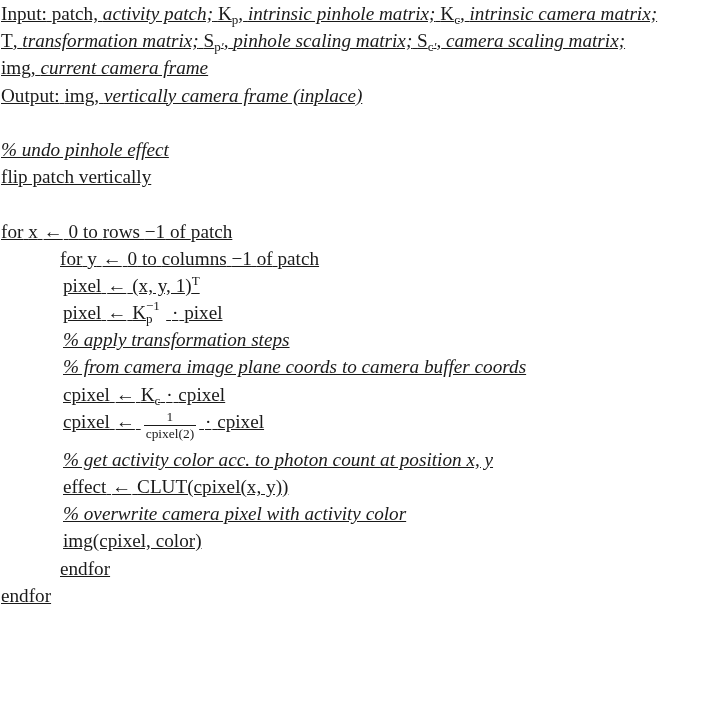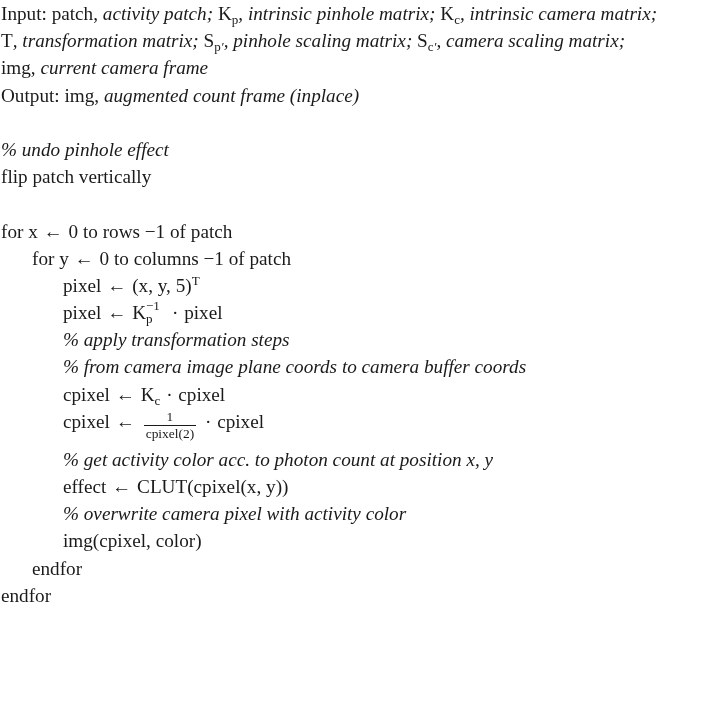--- a/index.html
+++ b/index.html
@@ -15,35 +15,36 @@
     -webkit-font-smoothing: antialiased;
   }
   .algorithm {
     position: relative;
     width: 715px;
     height: 722px;
     box-sizing: border-box;
     padding: 0px 0 0 1px;
     font-size: 19.2px;
     line-height: 27.2px;
+    text-decoration: underline;
   }
   .line {
     white-space: nowrap;
     height: 27.2px;
     display: block;
   }
   .line.tall {
     height: 38px;
   }
   .blank {
     height: 27.2px;
     display: block;
   }
   .ind0 { padding-left: 0px; }
-  .ind1 { padding-left: 31px; }
+  .ind1 { padding-left: 31px; margin-left: 28px; }
   .ind2 { padding-left: 62px; }
 
   .it { font-style: italic; }
   .rm { font-style: normal; }
 
   
   .mvar { font-style: normal; }
   sub.msub {
     font-size: 0.68em;
     vertical-align: -0.28em;
@@ -116,35 +117,35 @@
 <body>
 
 <div class="algorithm">
 
   <div class="line ind0"><span class="rm">Input:</span> <span class="rm">patch,</span> <span class="it">activity patch;</span> <span class="mvar">K</span><sub class="msub">p</sub><span class="it">,</span> <span class="it">intrinsic pinhole matrix;</span> <span class="mvar">K</span><sub class="msub">c</sub><span class="it">,</span> <span class="it">intrinsic camera matrix;</span></div>
 
   <div class="line ind0"><span class="mvar">T</span><span class="it">,</span> <span class="it">transformation matrix;</span> <span class="mvar">S</span><sub class="msub"><span>p</span><span class="prime">′</span></sub><span class="it">,</span> <span class="it">pinhole scaling matrix;</span> <span class="mvar">S</span><sub class="msub"><span>c</span><span class="prime">′</span></sub><span class="it">,</span> <span class="it">camera scaling matrix;</span></div>
 
   <div class="line ind0"><span class="rm">img,</span> <span class="it">current camera frame</span></div>
 
-  <div class="line ind0"><span class="rm">Output:</span> <span class="rm">img,</span> <span class="it">augmented count frame (inplace)</span></div>
+  <div class="line ind0"><span class="rm">Output:</span> <span class="rm">img,</span> <span class="it">vertically camera frame (inplace)</span></div>
 
   <div class="blank"></div>
 
   <div class="line ind0"><span class="it">% undo pinhole effect</span></div>
 
   <div class="line ind0"><span class="rm">flip patch vertically</span></div>
 
   <div class="blank"></div>
 
   <div class="line ind0"><span class="rm">for</span> <span class="mvar">x</span> <span class="arrow">←</span> <span class="rm">0</span> <span class="rm">to</span> <span class="rm">rows</span> <span class="minus">−1</span> <span class="rm">of</span> <span class="rm">patch</span></div>
 
   <div class="line ind1"><span class="rm">for</span> <span class="mvar">y</span> <span class="arrow">←</span> <span class="rm">0</span> <span class="rm">to</span> <span class="rm">columns</span> <span class="minus">−1</span> <span class="rm">of</span> <span class="rm">patch</span></div>
 
-  <div class="line ind2"><span class="rm">pixel</span> <span class="arrow">←</span> <span class="rm">(x, y, 5)</span><sup class="msup">T</sup></div>
+  <div class="line ind2"><span class="rm">pixel</span> <span class="arrow">←</span> <span class="rm">(x, y, 1)</span><sup class="msup">T</sup></div>
 
 
   <div class="line ind2"><span class="rm">pixel</span> <span class="arrow">←</span> <span class="mvar">K</span><span class="subsup"><span class="sp">−1</span><span class="sb">p</span></span> <span class="cdot">·</span> <span class="rm">pixel</span></div>
 
   <div class="line ind2"><span class="it">% apply transformation steps</span></div>
 
 
   <div class="line ind2"><span class="it">% from camera image plane coords to camera buffer coords</span></div>
 
   <div class="line ind2"><span class="rm">cpixel</span> <span class="arrow">←</span> <span class="mvar">K</span><sub class="msub">c</sub> <span class="cdot">·</span> <span class="rm">cpixel</span></div>

